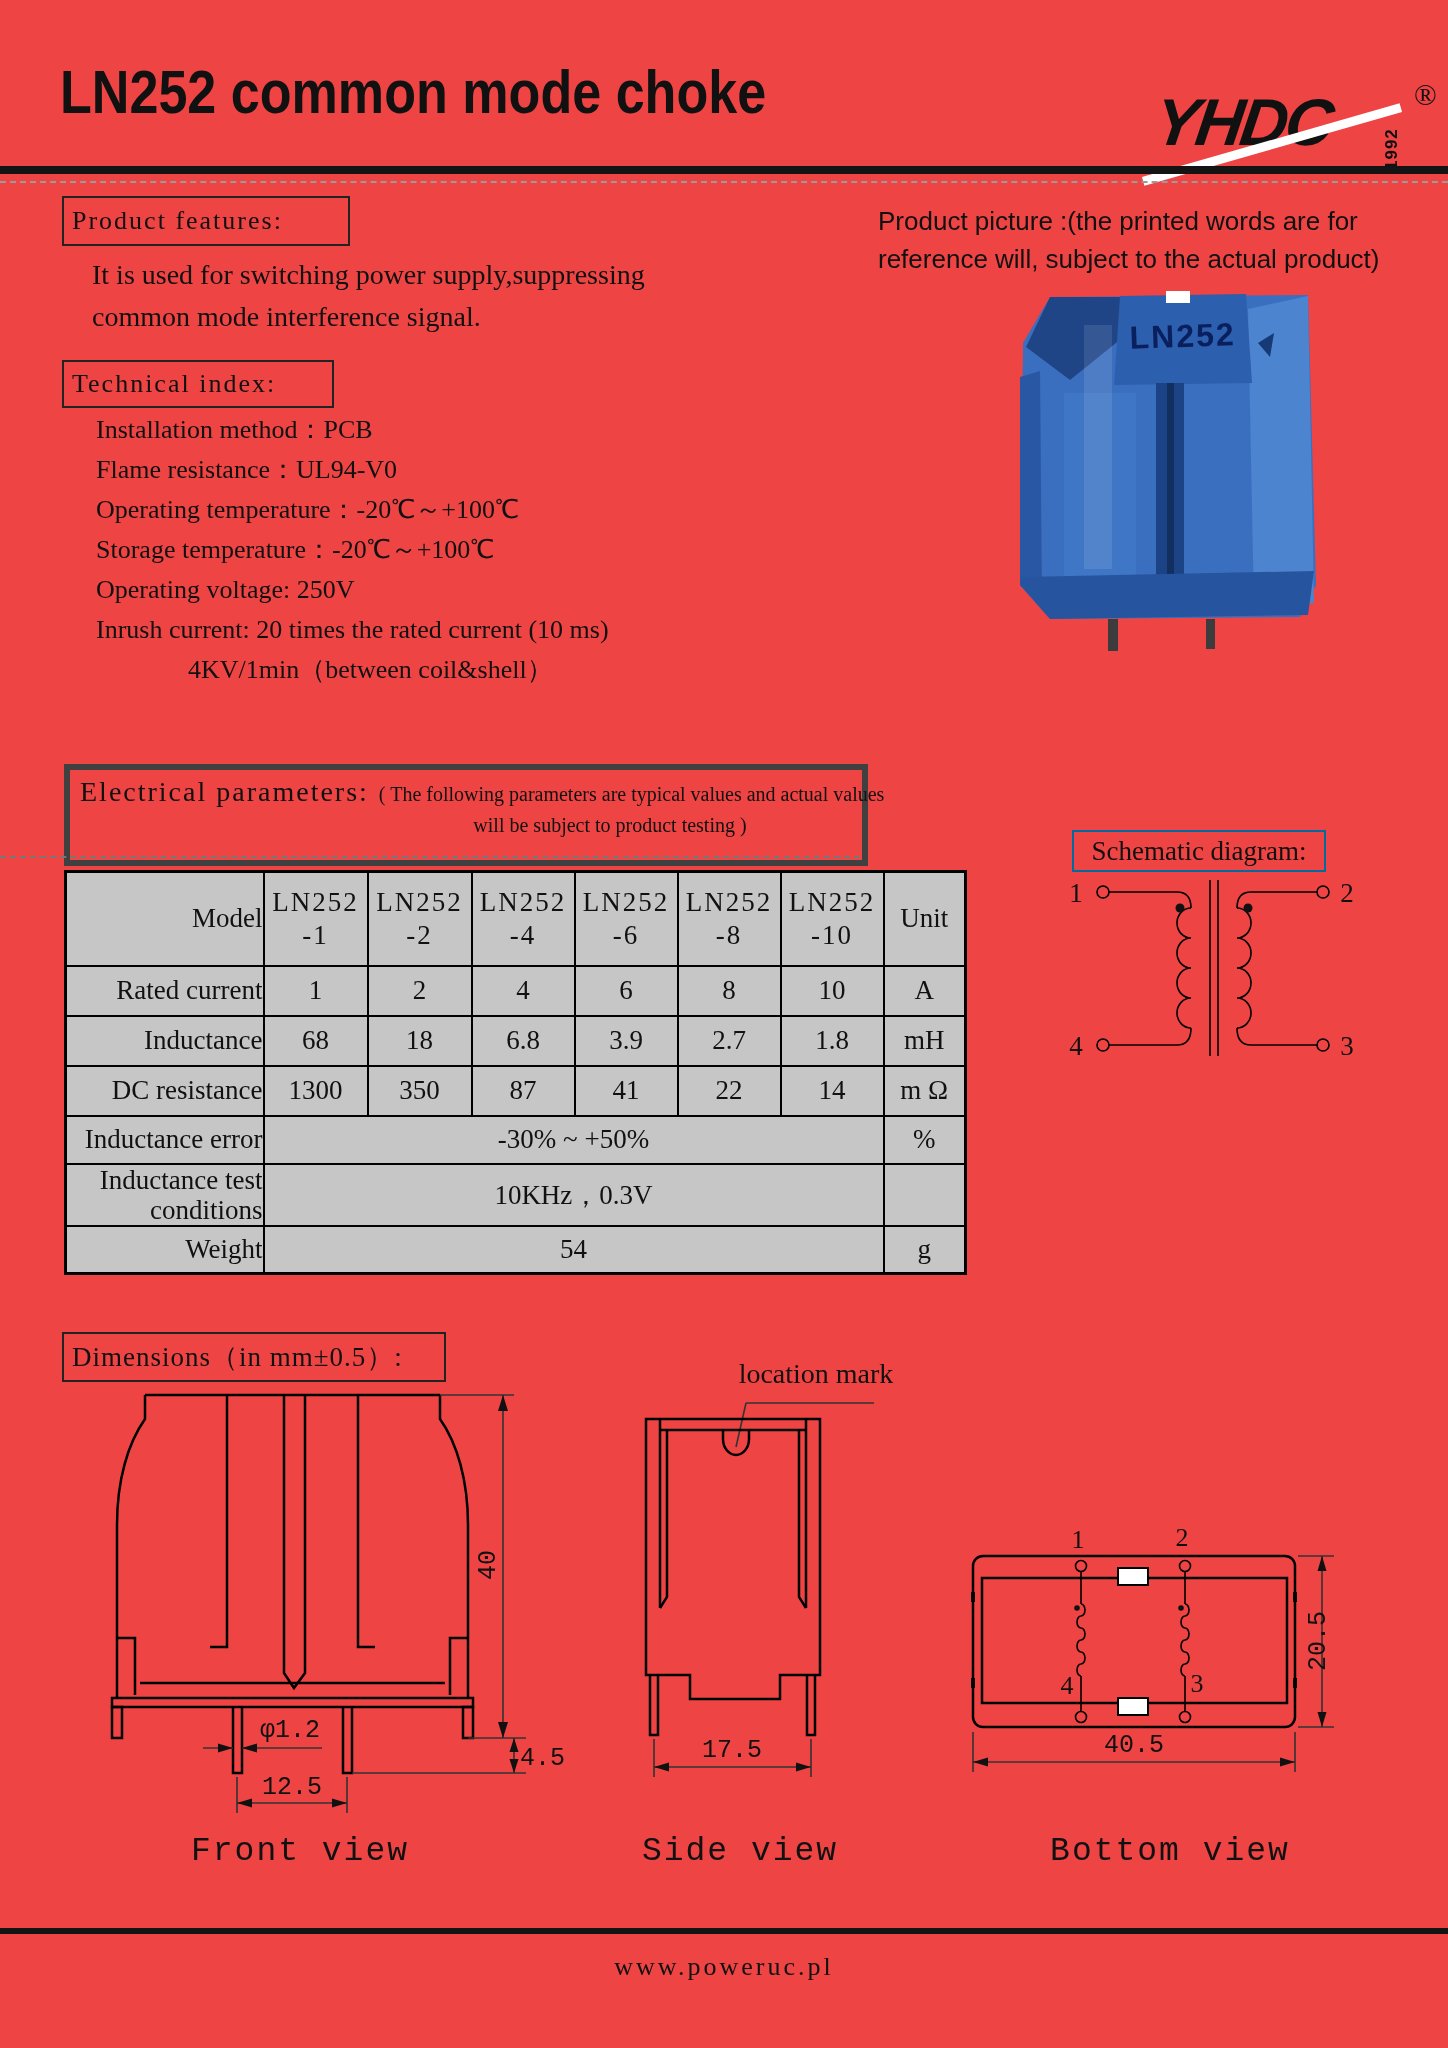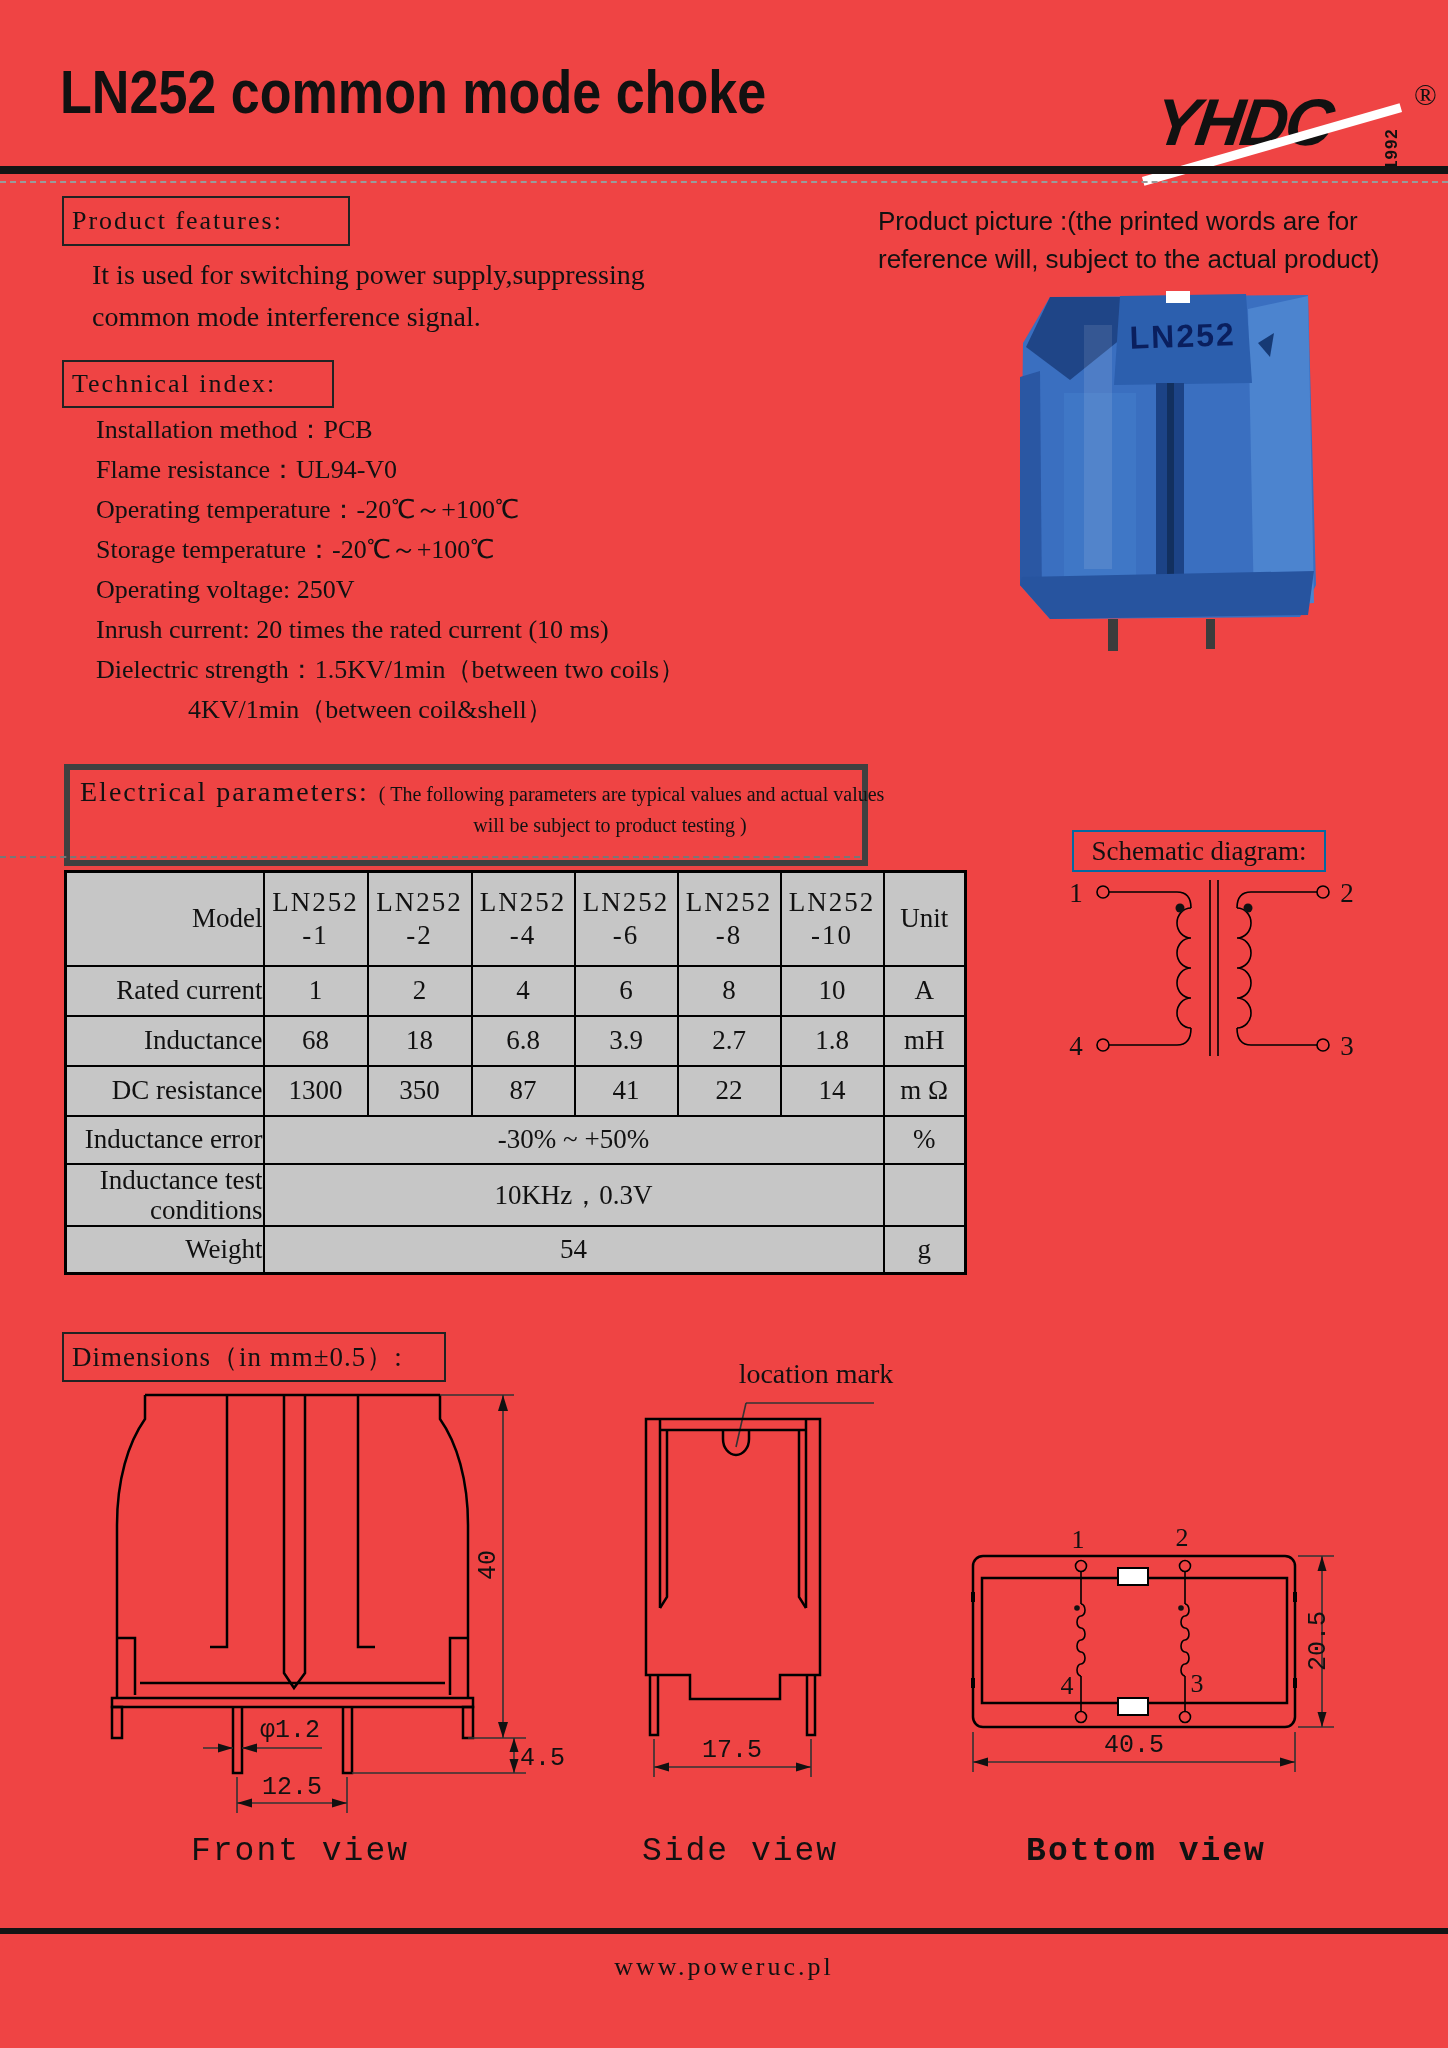--- a/index.html
+++ b/index.html
@@ -91,21 +91,20 @@
   <div class="abs boxed" style="left:62px;top:360px;width:252px;height:44px;">
     <span>Technical index:</span>
   </div>
   <div class="abs techlist" style="left:96px;top:410px;">
     <div>Installation method：PCB</div>
     <div>Flame resistance：UL94-V0</div>
     <div>Operating temperature：-20℃～+100℃</div>
     <div>Storage temperature：-20℃～+100℃</div>
     <div>Operating voltage: 250V</div>
     <div>Inrush current: 20 times the rated current (10 ms)</div>
-    <div>Dielectric strength：1.5KV/1min（between two coils）</div>
     <div class="indent">4KV/1min（between coil&amp;shell）</div>
   </div>
 
   <div class="abs pic-caption" style="left:878px;top:202px;">
     <div>Product picture :(the printed words are for</div>
     <div>reference will, subject to the actual product)</div>
   </div>
   <svg class="abs" style="left:1008px;top:285px;" width="330" height="380" viewBox="0 0 330 380">
     <polygon points="15,58 42,12 300,10 308,300 292,332 42,334 12,300" fill="#3a6fc0"></polygon>
     <polygon points="42,12 165,12 62,95 18,62" fill="#1f4587"></polygon>
@@ -348,18 +347,18 @@
       <polygon points="38,237.5 23,242 38,246.5"></polygon>
       <polygon points="330,237.5 345,242 330,246.5"></polygon>
     </g>
     <text class="seriftxt" font-size="26" x="128" y="28" text-anchor="middle">1</text>
     <text class="seriftxt" font-size="26" x="232" y="26" text-anchor="middle">2</text>
     <text class="seriftxt" font-size="26" x="247" y="172" text-anchor="middle">3</text>
     <text class="seriftxt" font-size="26" x="117" y="174" text-anchor="middle">4</text>
     <text class="dimtxt" x="184" y="232" text-anchor="middle">40.5</text>
     <text class="dimtxt" x="366" y="130" text-anchor="middle" transform="rotate(-90 366 121)">20.5</text>
   </svg>
-  <div class="abs view-caption" style="left:1006px;top:1833px;width:280px;font-weight:bold;">Bottom view</div>
+  <div class="abs view-caption" style="left:1030px;top:1833px;width:280px;">Bottom view</div>
 
   <div class="abs footer-rule"></div>
   <div class="abs footer-text">www.poweruc.pl</div>
 
 </div>
 
 </body></html>

